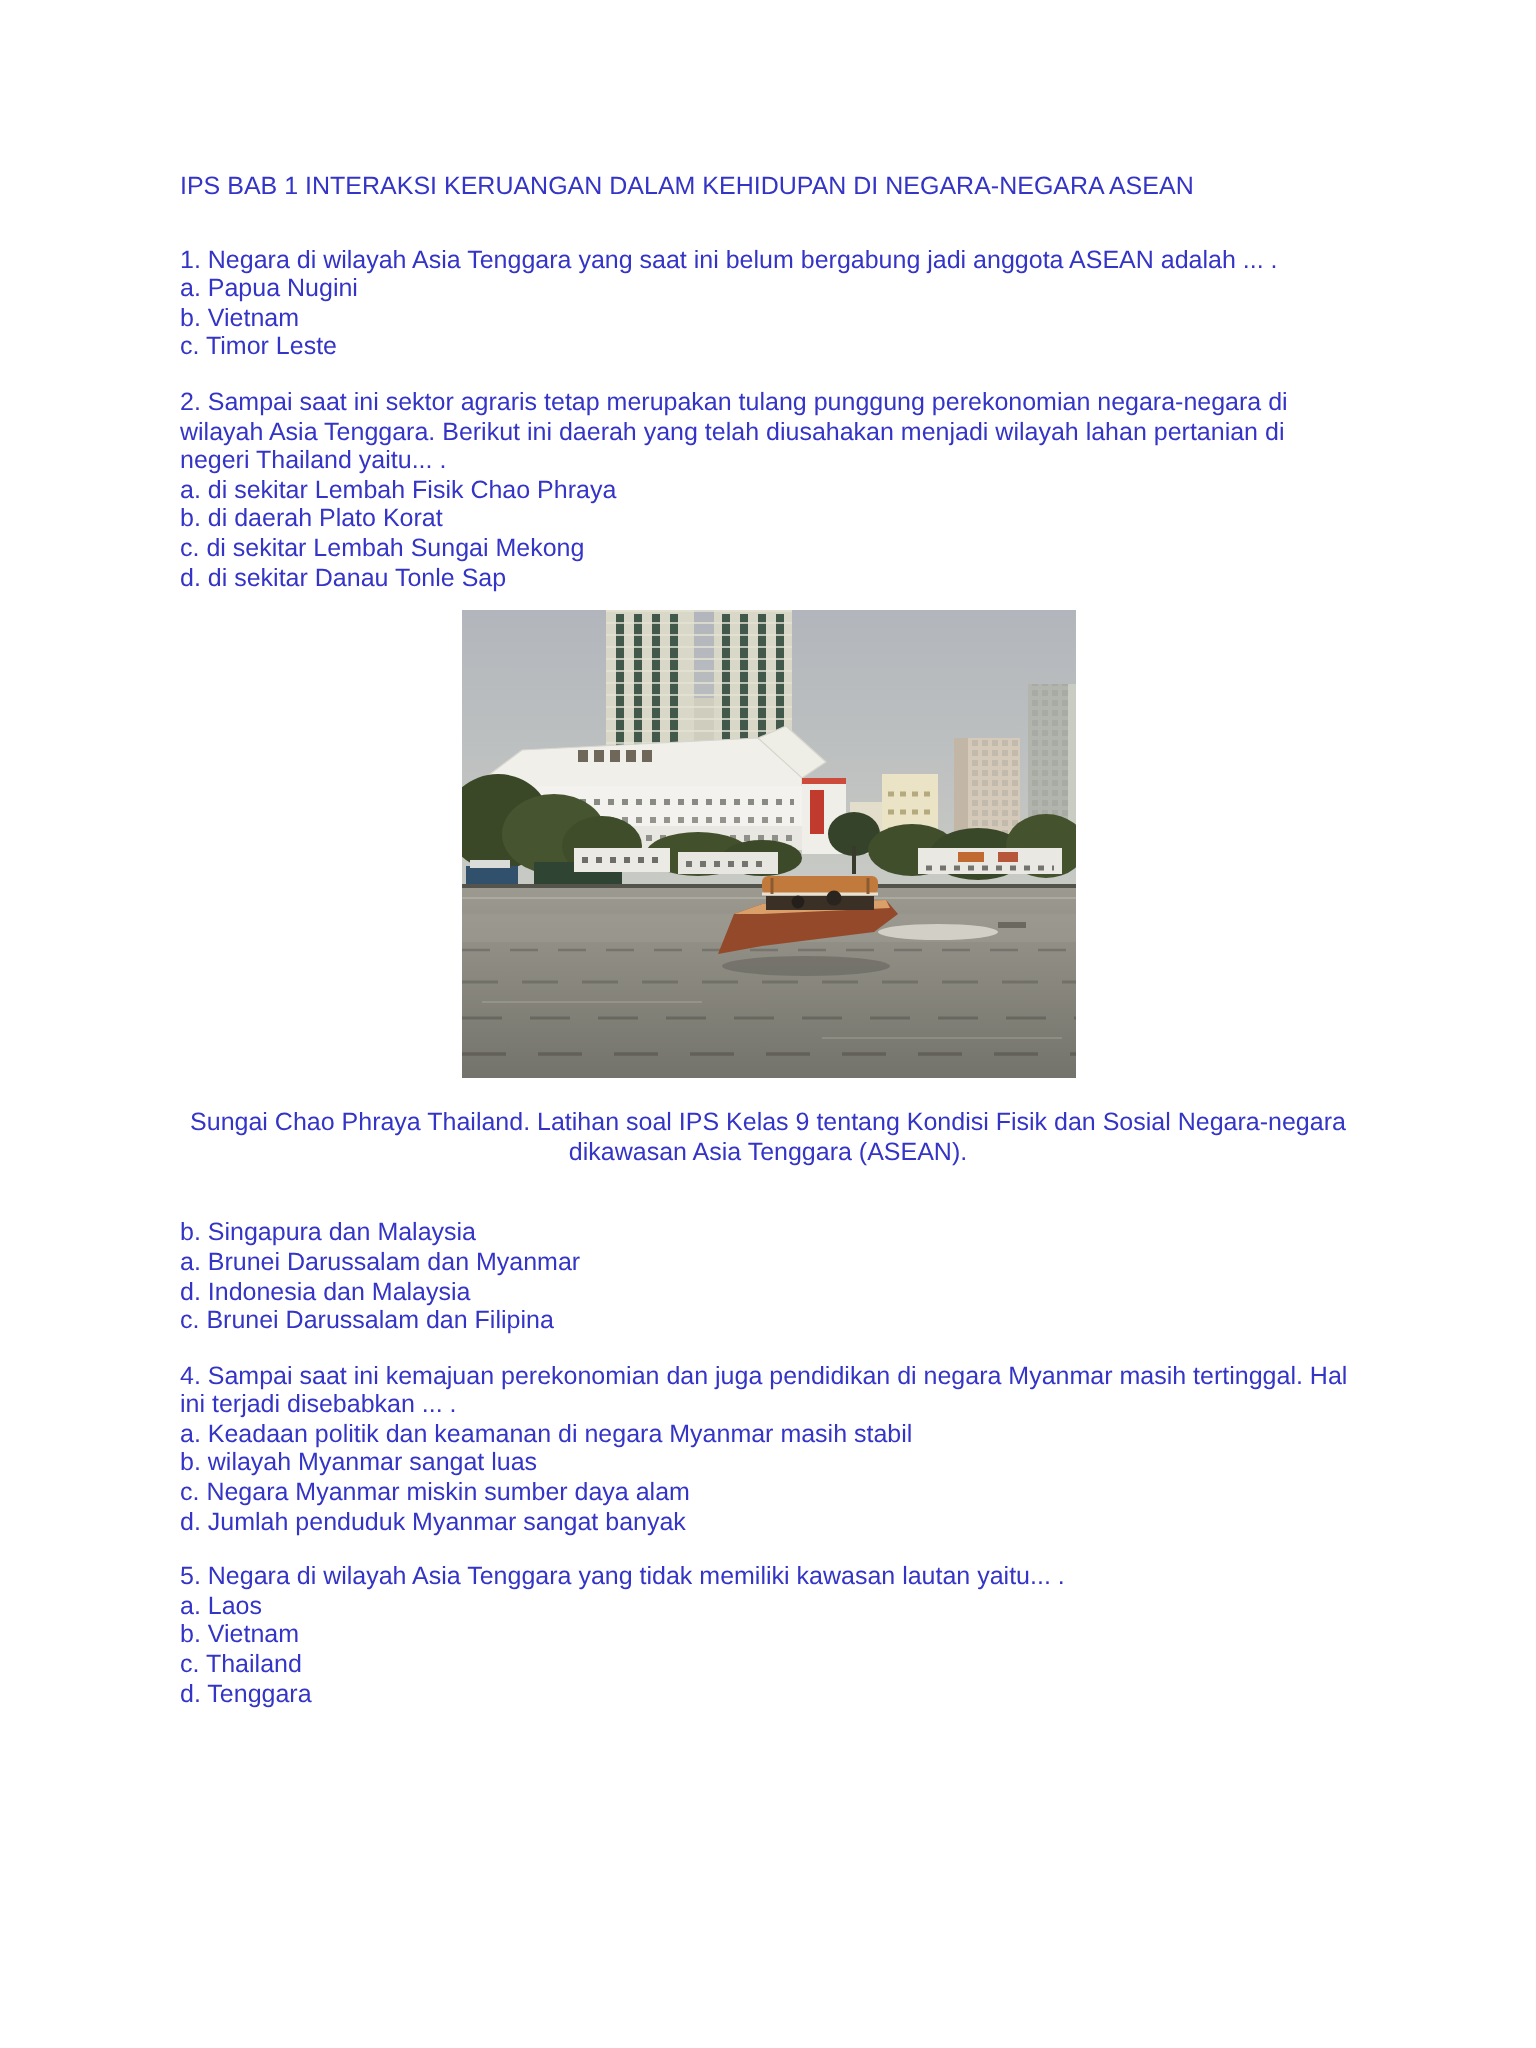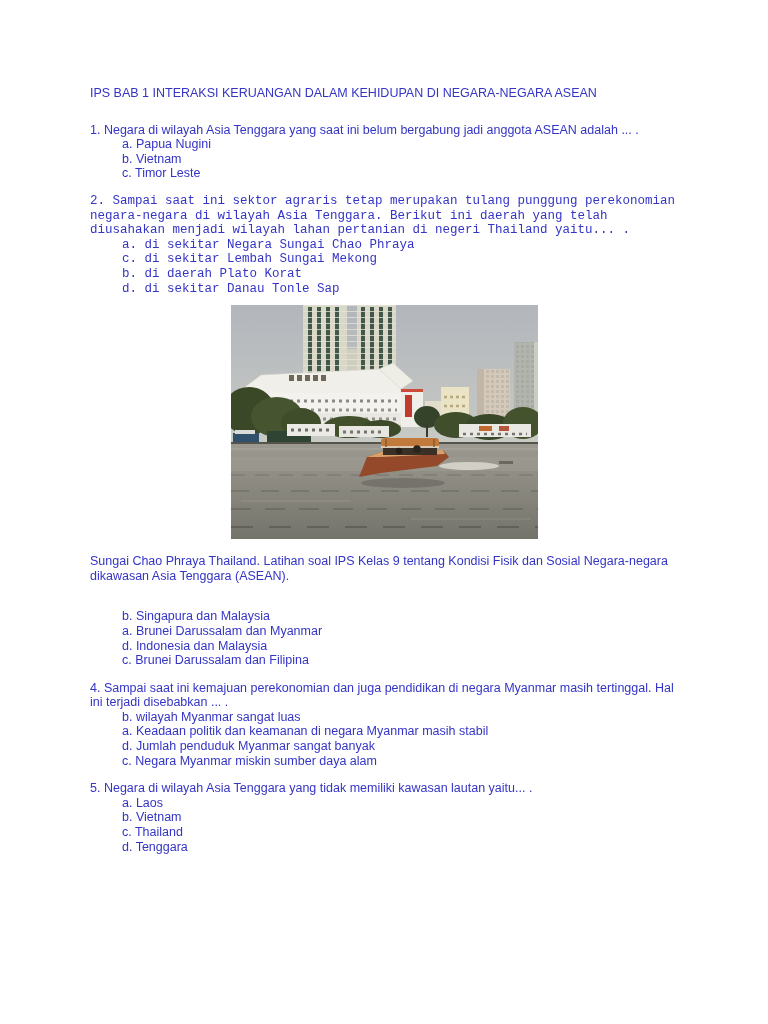--- a/index.html
+++ b/index.html
@@ -12,50 +12,51 @@
     width:768px;height:772px;
     padding:86px 90px 40px 90px;
     background:#ffffff;
     color:#3434c6;
     font-size:12.5px;
     line-height:14.6px;
   }
   .title{margin:0 0 22px 0;}
   .qblock{margin:0 0 13px 0;}
   .qtext{white-space:normal;}
-  .opt{white-space:normal;margin-left:32px;}
+  .opt{white-space:normal;}
   .photo-wrap{
     width:307px;height:234px;
     margin:9px auto 15px auto;
   }
   .photo-wrap svg{display:block;}
   .caption{
+    text-align:center;
     max-width:600px;
     margin:0 auto 26px auto;
   }
 </style>
 </head>
 <body>
 
 <div class="page">
 
   <p class="title">IPS BAB 1 INTERAKSI KERUANGAN DALAM KEHIDUPAN DI NEGARA-NEGARA ASEAN</p>
 
   <div class="qblock">
     <div class="qtext">1. Negara di wilayah Asia Tenggara yang saat ini belum bergabung jadi anggota ASEAN adalah ... .</div>
     <div class="opt">a. Papua Nugini</div>
     <div class="opt">b. Vietnam</div>
     <div class="opt">c. Timor Leste</div>
   </div>
 
-  <div class="qblock" style="margin-bottom:0;font-family:Liberation Mono, monospace;">
+  <div class="qblock" style="margin-bottom:0;">
     <div class="qtext">2. Sampai saat ini sektor agraris tetap merupakan tulang punggung perekonomian negara-negara di wilayah Asia Tenggara. Berikut ini daerah yang telah diusahakan menjadi wilayah lahan pertanian di negeri Thailand yaitu... .</div>
-    <div class="opt">a. di sekitar Negara Sungai Chao Phraya</div>
+    <div class="opt">a. di sekitar Lembah Fisik Chao Phraya</div>
+    <div class="opt">b. di daerah Plato Korat</div>
     <div class="opt">c. di sekitar Lembah Sungai Mekong</div>
-    <div class="opt">b. di daerah Plato Korat</div>
     <div class="opt">d. di sekitar Danau Tonle Sap</div>
   </div>
 
   <div class="photo-wrap">
     <svg width="307" height="234" viewBox="0 0 307 234" xmlns="http://www.w3.org/2000/svg">
       <defs>
         <linearGradient id="sky" x1="0" y1="0" x2="0" y2="1">
           <stop offset="0" stop-color="#b2b6bc"></stop>
           <stop offset="1" stop-color="#c8cac4"></stop>
         </linearGradient>
@@ -194,24 +195,24 @@
 
   <div class="qblock">
     <div class="opt">b. Singapura dan Malaysia</div>
     <div class="opt">a. Brunei Darussalam dan Myanmar</div>
     <div class="opt">d. Indonesia dan Malaysia</div>
     <div class="opt">c. Brunei Darussalam dan Filipina</div>
   </div>
 
   <div class="qblock">
     <div class="qtext">4. Sampai saat ini kemajuan perekonomian dan juga pendidikan di negara Myanmar masih tertinggal. Hal ini terjadi disebabkan ... .</div>
+    <div class="opt">a. Keadaan politik dan keamanan di negara Myanmar masih stabil</div>
     <div class="opt">b. wilayah Myanmar sangat luas</div>
-    <div class="opt">a. Keadaan politik dan keamanan di negara Myanmar masih stabil</div>
+    <div class="opt">c. Negara Myanmar miskin sumber daya alam</div>
     <div class="opt">d. Jumlah penduduk Myanmar sangat banyak</div>
-    <div class="opt">c. Negara Myanmar miskin sumber daya alam</div>
   </div>
 
   <div class="qblock">
     <div class="qtext">5. Negara di wilayah Asia Tenggara yang tidak memiliki kawasan lautan yaitu... .</div>
     <div class="opt">a. Laos</div>
     <div class="opt">b. Vietnam</div>
     <div class="opt">c. Thailand</div>
     <div class="opt">d. Tenggara</div>
   </div>
 

